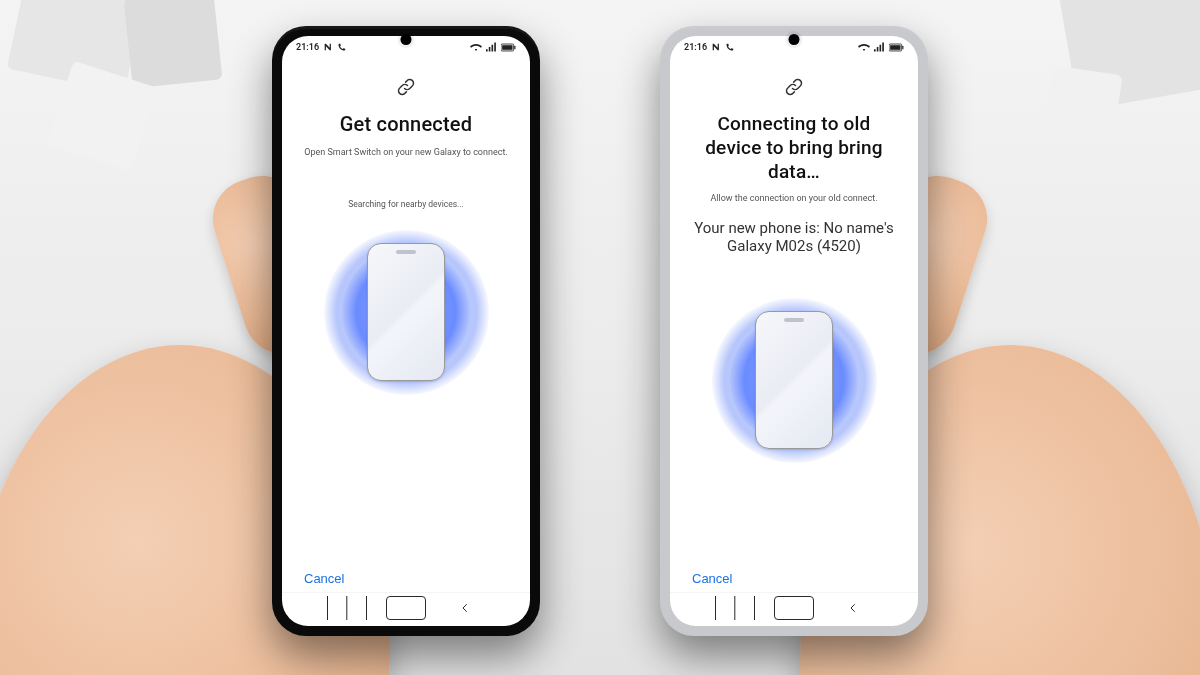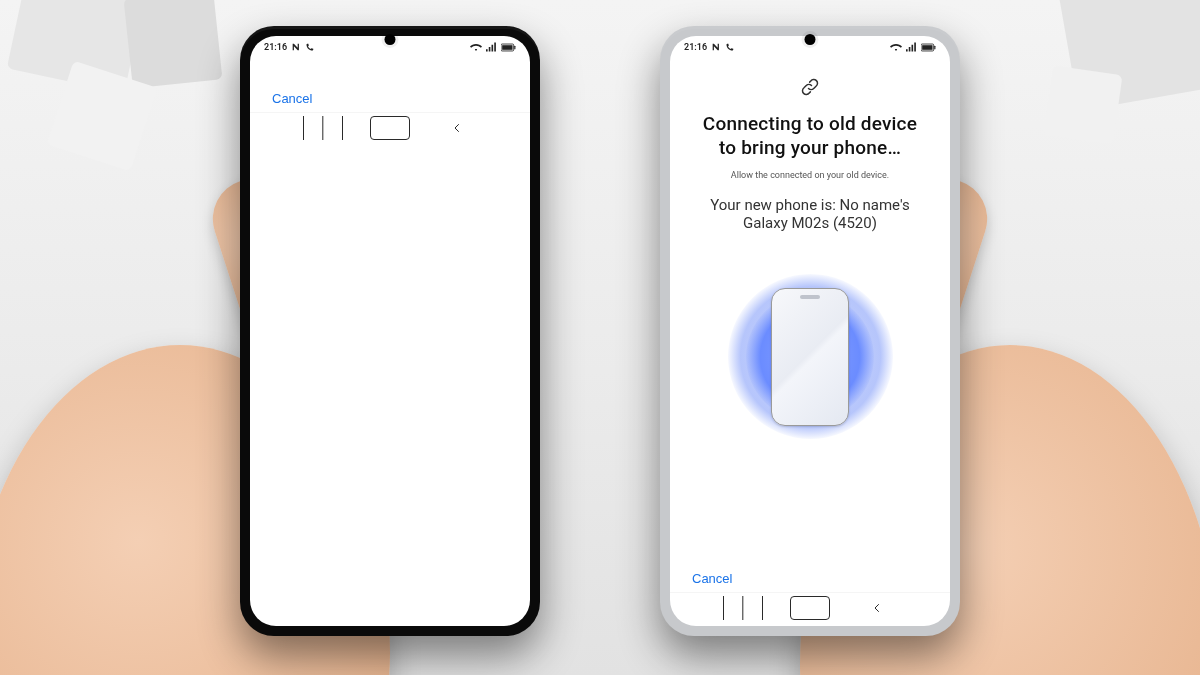--- a/index.html
+++ b/index.html
@@ -20,21 +20,21 @@
 
   
   .hand { position:absolute; border-radius:50% 50% 45% 45%/55% 55% 45% 45%; background:radial-gradient(circle at 40% 35%, #f4cfb4 0%, #e9b894 60%, #d9a47e 100%); box-shadow:0 14px 30px rgba(0,0,0,.25); }
   .hand-left { left:-30px; bottom:-230px; width:420px; height:560px; }
   .hand-right { right:-20px; bottom:-250px; width:420px; height:580px; }
   .thumb { position:absolute; background:radial-gradient(circle at 40% 35%, #f4cfb4 0%, #e9b894 60%, #d9a47e 100%); border-radius:40px; box-shadow:0 6px 14px rgba(0,0,0,.2); }
   .thumb-left  { left:228px; bottom:320px; width:90px; height:180px; transform:rotate(-18deg); }
   .thumb-right { right:228px; bottom:320px; width:90px; height:180px; transform:rotate(18deg); }
 
   
-  .phone { position:relative; width:300px; height:610px; border-radius:34px; background:#0a0a0a; box-shadow:0 20px 40px rgba(0,0,0,.45),0 3px 0 rgba(255,255,255,.05) inset; padding:10px; z-index:5; }
+  .phone { position:relative; width:268px; height:610px; border-radius:34px; background:#0a0a0a; box-shadow:0 20px 40px rgba(0,0,0,.45),0 3px 0 rgba(255,255,255,.05) inset; padding:10px; z-index:5; }
   .phone.silver { background:#c7c9cc; }
   .screen { position:relative; width:100%; height:100%; background:#fff; border-radius:26px; overflow:hidden; display:flex; flex-direction:column; }
   .camera { position:absolute; top:8px; left:50%; transform:translateX(-50%); width:11px; height:11px; background:#000; border-radius:50%; box-shadow:0 0 0 3px rgba(0,0,0,.06); z-index:4; }
 
   .statusbar { height:22px; display:flex; align-items:center; justify-content:space-between; padding:0 14px; font-size:9px; color:#222; font-weight:600; }
   .statusbar .left, .statusbar .right { display:flex; gap:4px; align-items:center; }
   .statusbar svg { display:block; }
 
   .content { flex:1; display:flex; flex-direction:column; align-items:center; text-align:center; padding:10px 18px 0; }
   .link-ico { margin-top:10px; margin-bottom:6px; color:#333; }
@@ -115,20 +115,36 @@
           <span>
               <svg width="15" height="9" viewBox="0 0 26 14">
                 <rect x="0" y="1" width="22" height="12" rx="2" fill="none" stroke="#222" stroke-width="1.5"></rect>
                 <rect x="2" y="3" width="18" height="8" fill="#222"></rect>
                 <rect x="23" y="4" width="2" height="6" rx="1" fill="#222"></rect>
               </svg>
             </span>
         </div>
       </div>
 
+      <div class="content">
+        <span class="link-ico">
+          <svg width="18" height="18" viewBox="0 0 24 24">
+              <path fill="none" stroke="#333" stroke-width="2" stroke-linecap="round" d="M10 14a5 5 0 0 0 7 0l3-3a5 5 0 1 0-7-7l-1.5 1.5M14 10a5 5 0 0 0-7 0l-3 3a5 5 0 1 0 7 7l1.5-1.5"></path>
+            </svg>
+        </span>
+        <div class="title">Get connected</div>
+        <div class="subtitle">Open Smart Switch on your new Galaxy to connect.</div>
+
+        <div class="searching">Searching for nearby devices...</div>
+        <div class="pulse-wrap">
+          <div class="pulse1"></div>
+            <div class="pulse2"></div>
+          <div class="device-outline"></div>
+        </div>
+      </div>
 
       <div class="footer">
         <button class="cancel">Cancel</button>
       </div>
 
       <div class="navbar">
         <span>
             <span class="nav-recent"></span>
           </span>
         <span>
@@ -181,22 +197,22 @@
             </span>
         </div>
       </div>
 
       <div class="content">
         <span class="link-ico">
           <svg width="18" height="18" viewBox="0 0 24 24">
               <path fill="none" stroke="#333" stroke-width="2" stroke-linecap="round" d="M10 14a5 5 0 0 0 7 0l3-3a5 5 0 1 0-7-7l-1.5 1.5M14 10a5 5 0 0 0-7 0l-3 3a5 5 0 1 0 7 7l1.5-1.5"></path>
             </svg>
         </span>
-        <div class="title big">Connecting to old device to bring your phone…</div>
-        <div class="subtitle">Allow the connected on your old device.</div>
+        <div class="title big">Connecting to old device to bring bring data…</div>
+        <div class="subtitle">Allow the connection on your old connect.</div>
         <div class="info">Your new phone is: No name's Galaxy M02s (4520)</div>
 
         <div class="spacer"></div>
         <div class="pulse-wrap">
           <div class="pulse1"></div>
             <div class="pulse2"></div>
           <div class="device-outline"></div>
         </div>
       </div>
 

